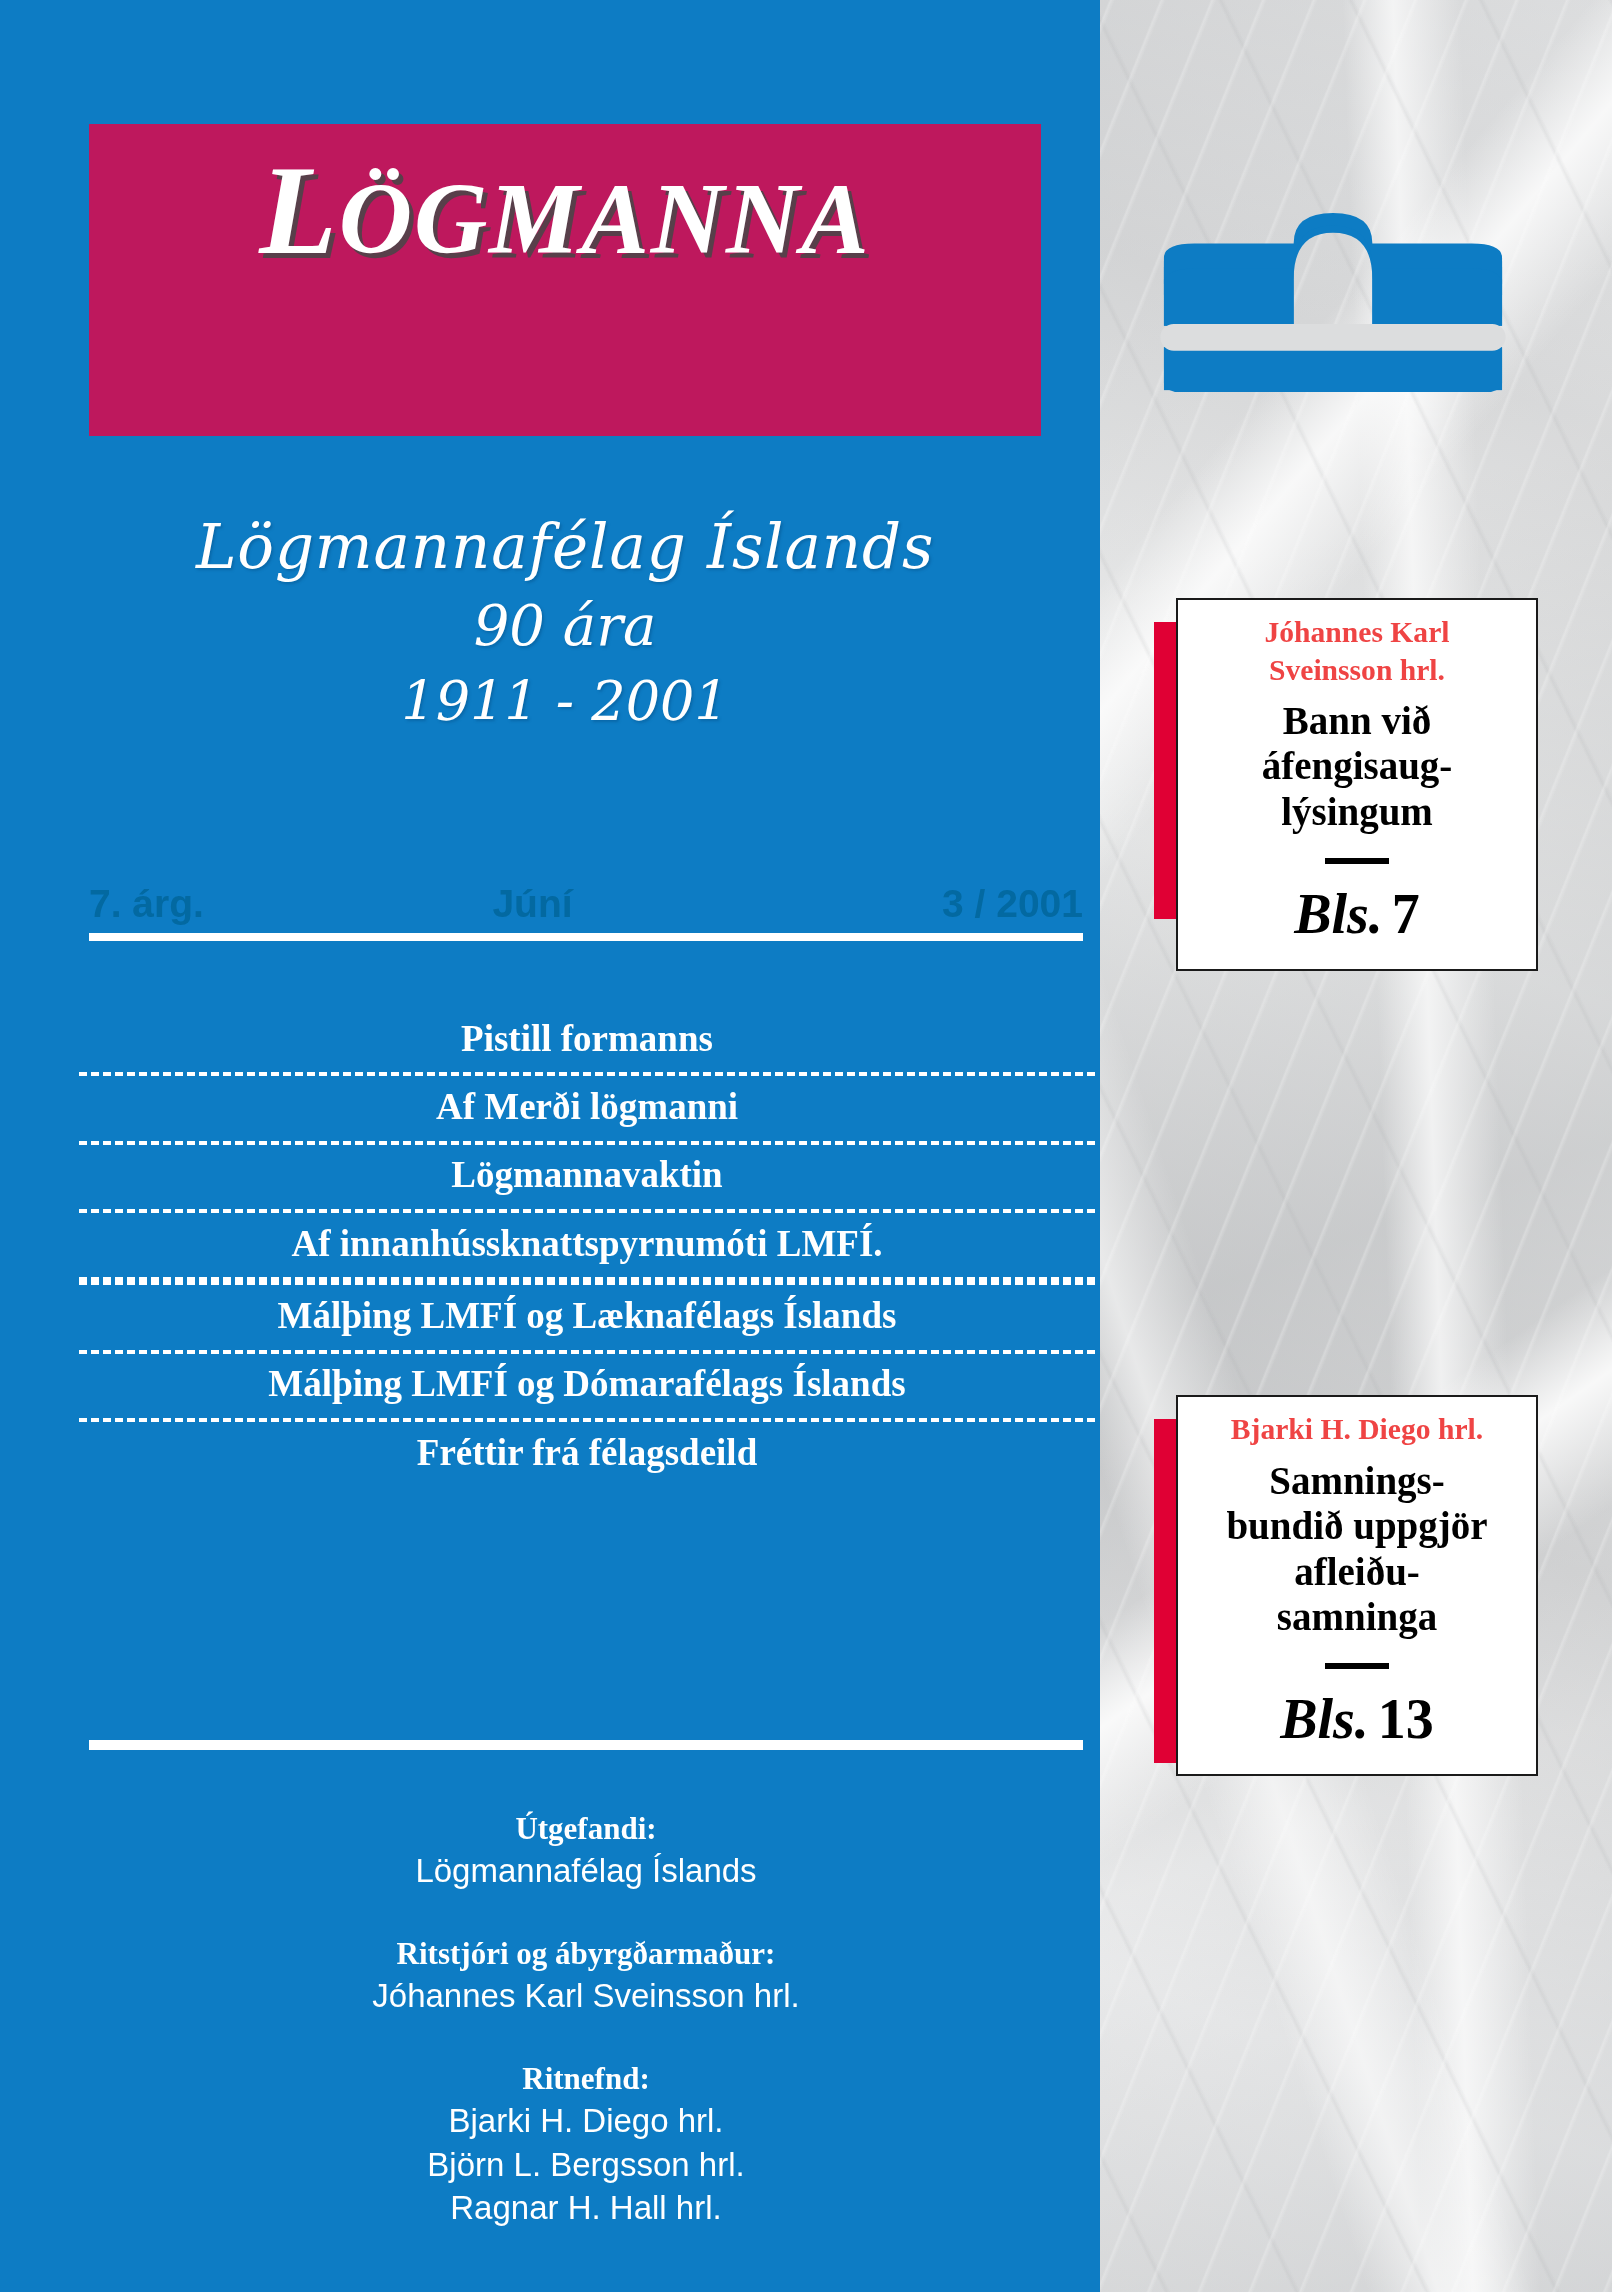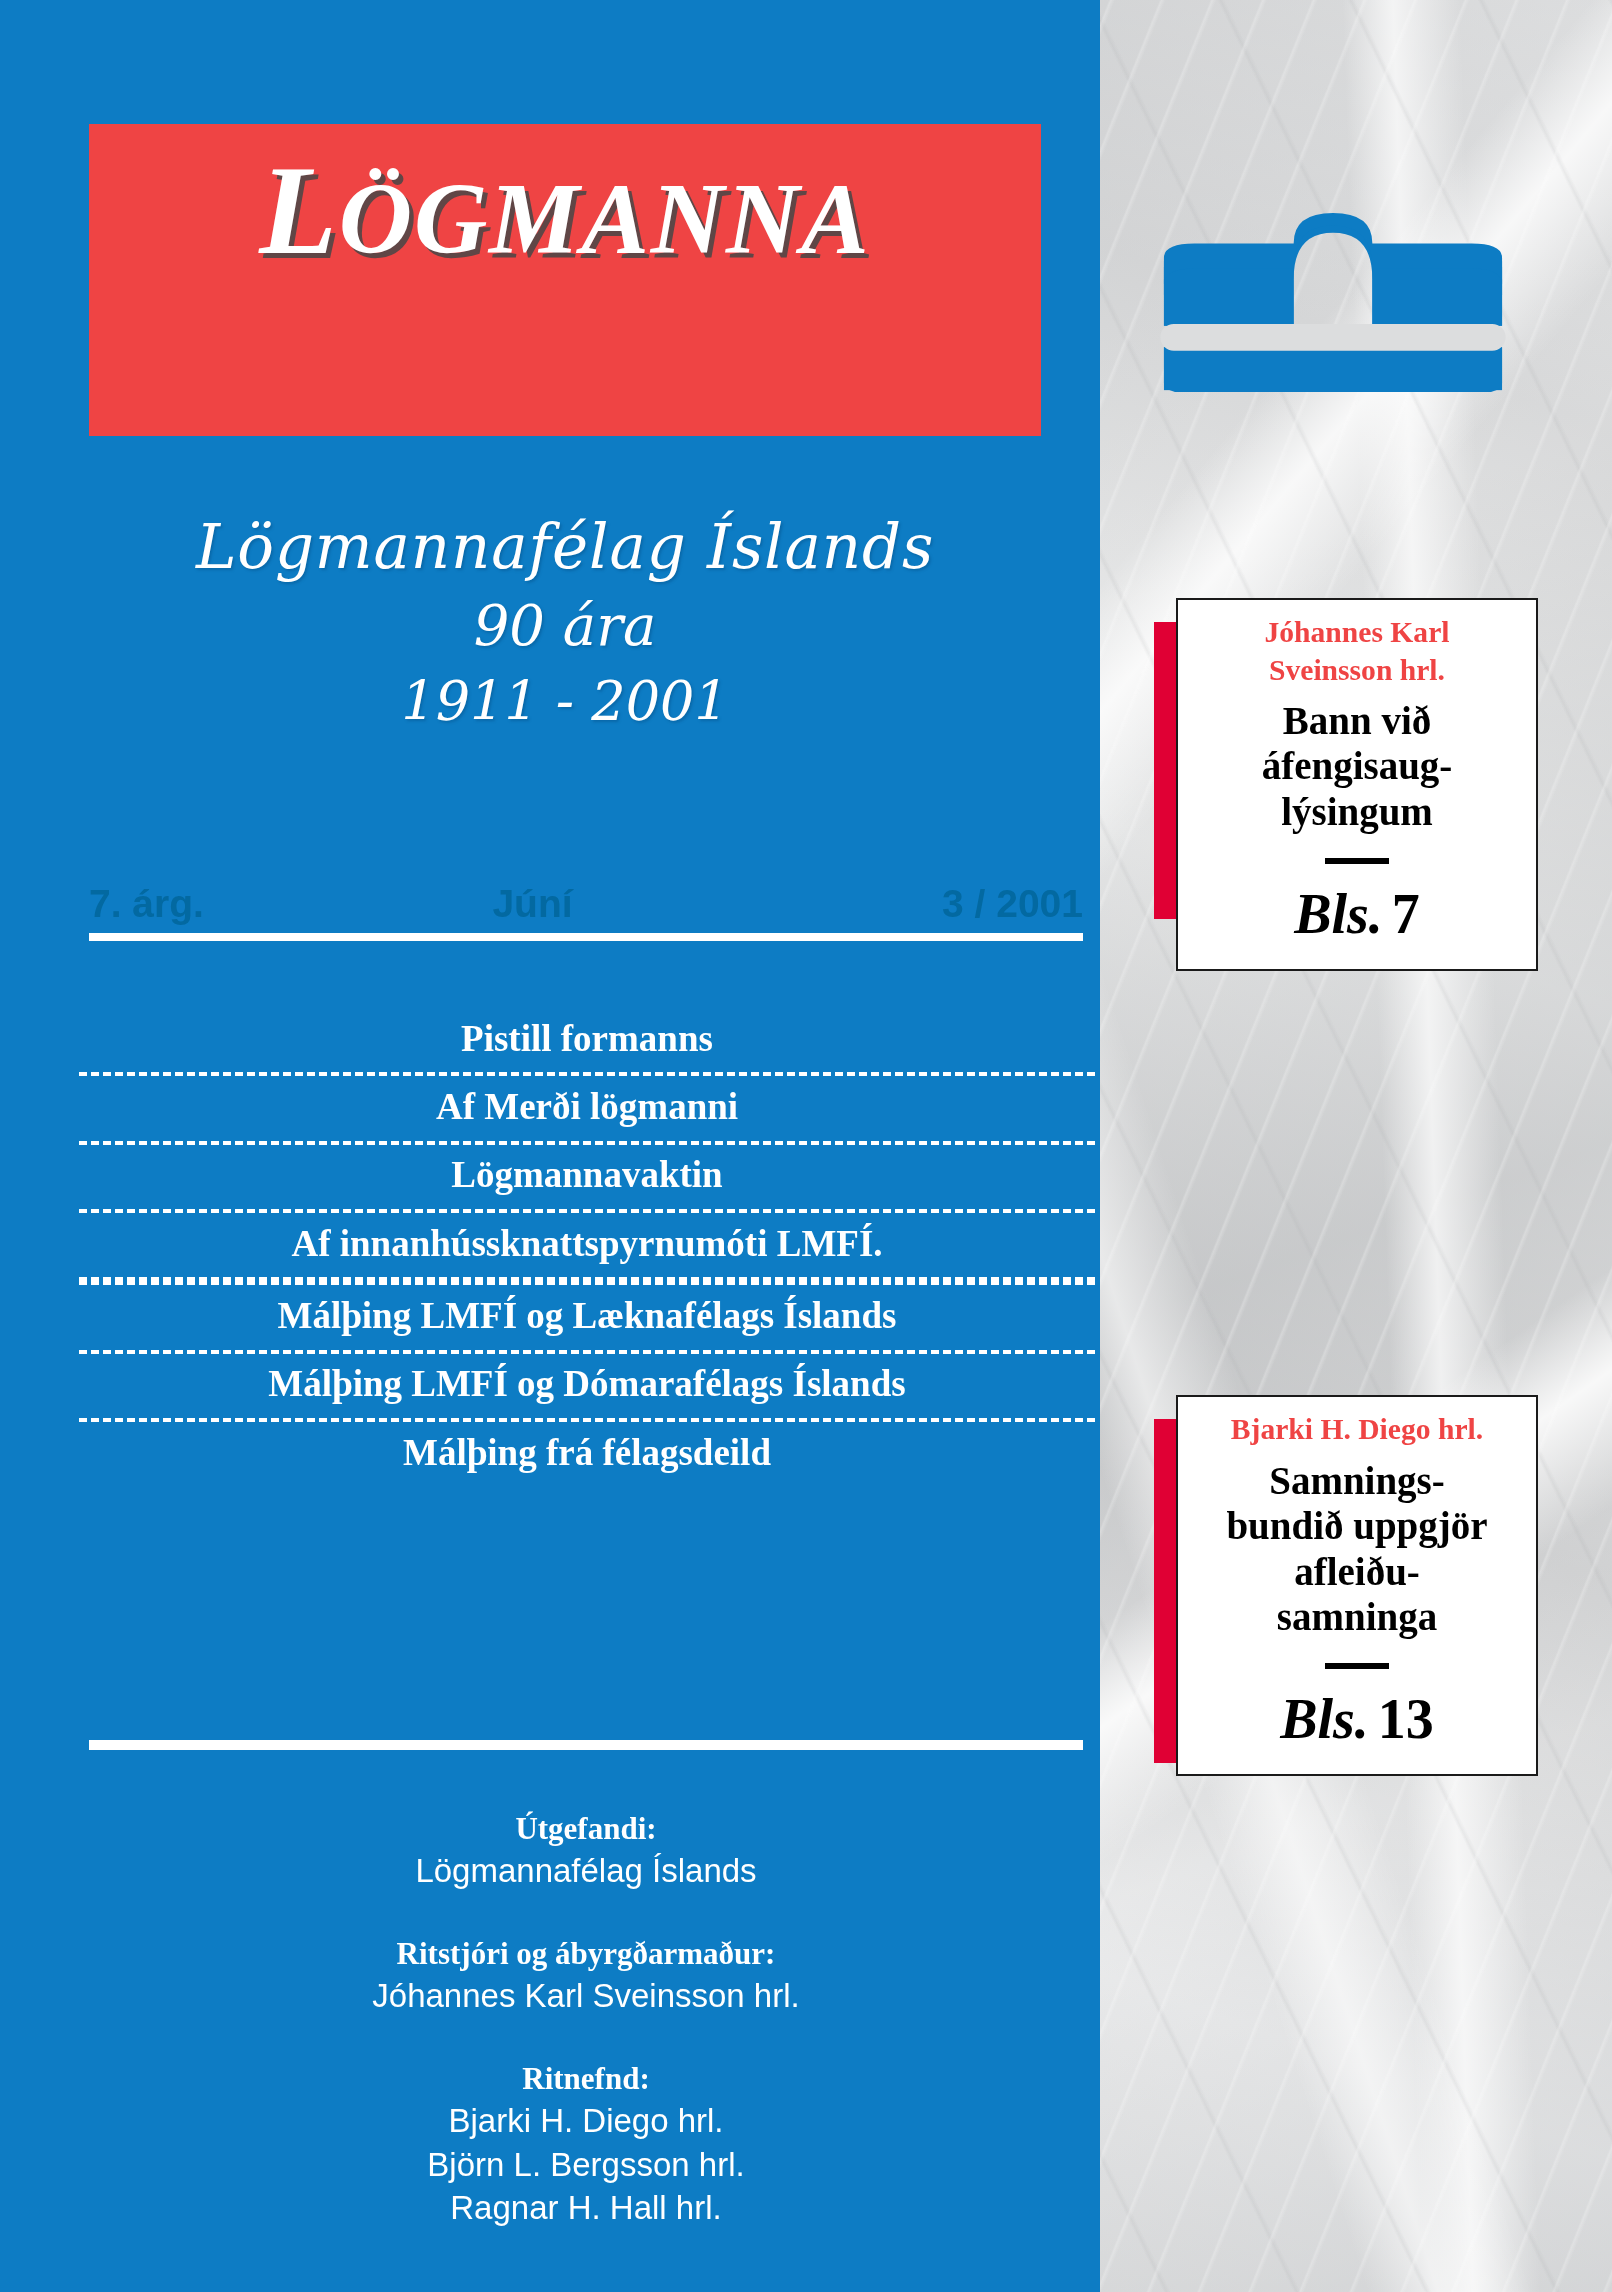--- a/index.html
+++ b/index.html
@@ -55,21 +55,21 @@
     background: #0d7cc4;
   }
 
   
   .masthead-box {
     position: absolute;
     left: 89px;
     top: 124px;
     width: 952px;
     height: 312px;
-    background: #ef4444;
+    background: #be185d;
   }
   .masthead-line {
     text-align: center;
     color: #ffffff;
     font-family: "Liberation Serif", serif;
     font-weight: bold;
     font-style: italic;
     letter-spacing: 1.8px;
     text-shadow: 4.5px 4.5px 0 rgba(70,70,70,0.85);
     line-height: 1;
@@ -277,21 +277,21 @@
       <div class="toc-sep"></div>
       <div class="toc-item">Lögmannavaktin</div>
       <div class="toc-sep"></div>
       <div class="toc-item">Af innanhússknattspyrnumóti LMFÍ.</div>
       <div class="toc-sep"></div>
       <div class="toc-sep"></div>
       <div class="toc-item">Málþing LMFÍ og Læknafélags Íslands</div>
       <div class="toc-sep"></div>
       <div class="toc-item">Málþing LMFÍ og Dómarafélags Íslands</div>
       <div class="toc-sep"></div>
-      <div class="toc-item">Málþing frá félagsdeild</div>
+      <div class="toc-item">Fréttir frá félagsdeild</div>
     </div>
 
   <div class="bottom-rule"></div>
 
   <div class="colophon" id="colophon">
       <div class="col-group">
         <div class="col-label">Útgefandi:</div>
         <div class="col-value">Lögmannafélag Íslands</div>
       </div>
       <div class="col-group">

